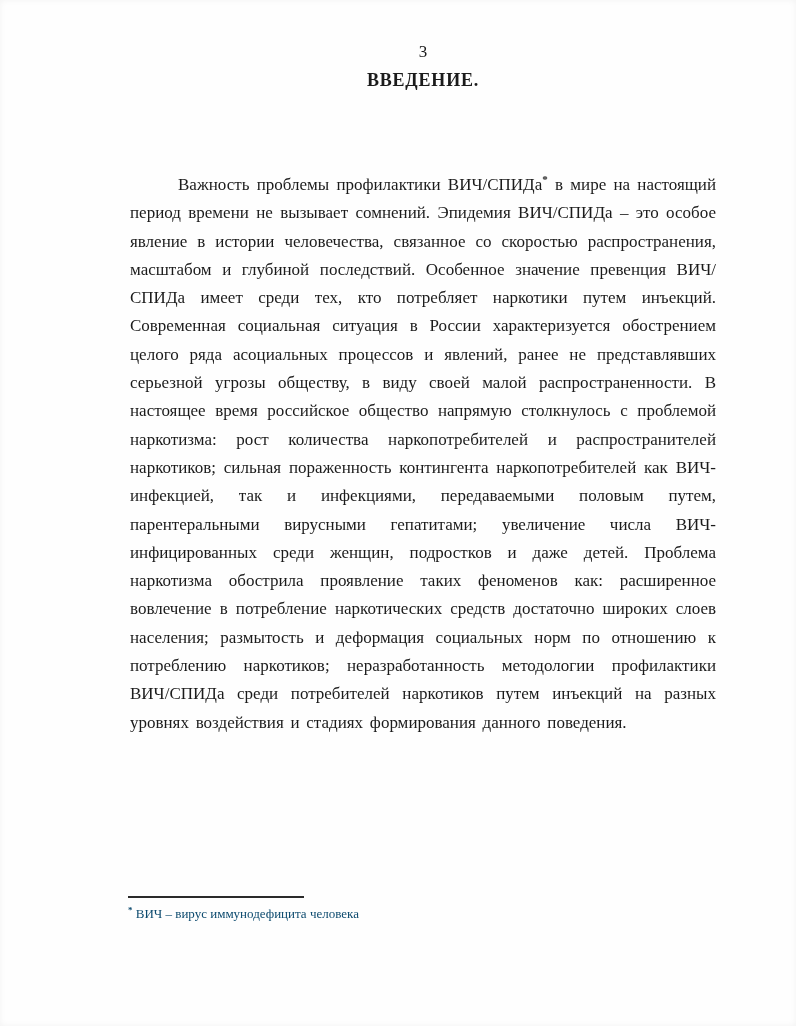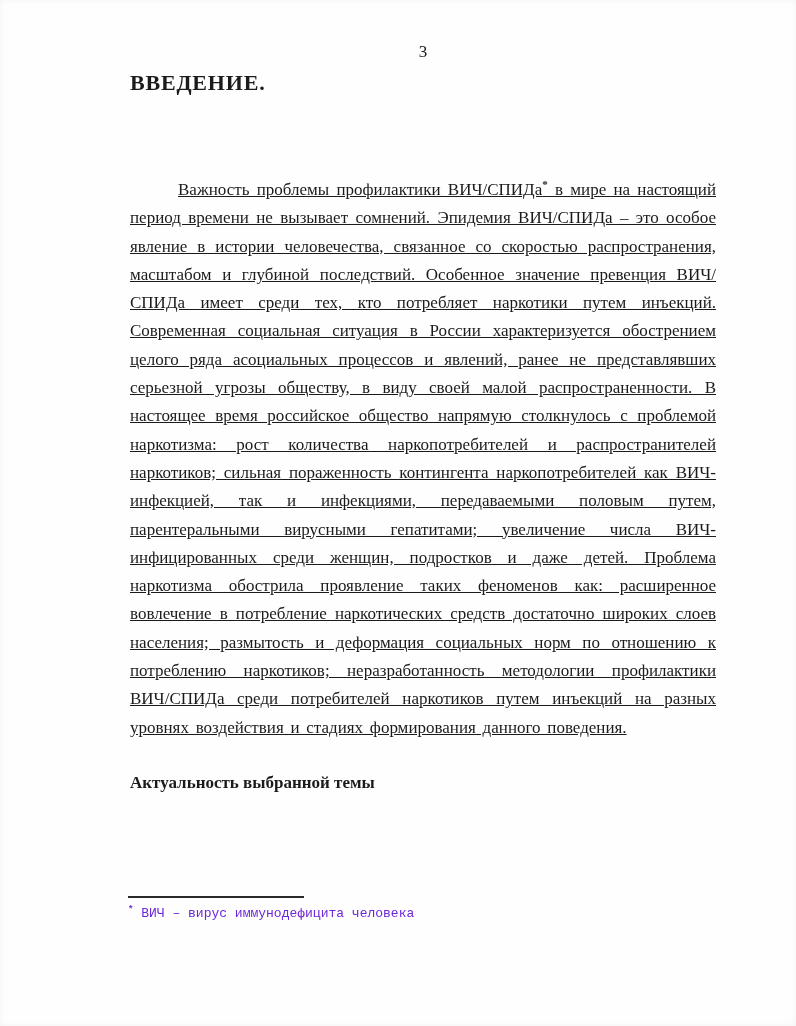--- a/index.html
+++ b/index.html
@@ -25,55 +25,55 @@
   }
   .page-num {
     margin: 0;
     padding-top: 42px;
     text-align: center;
     font-size: 17px;
     font-weight: normal;
   }
   .doc-title {
     margin: 8px 0 0 0;
-    font-size: 22px;
+    text-align: center;
+    font-size: 18px;
     font-weight: bold;
     letter-spacing: 0.8px;
   }
   .para {
     margin: 0;
     font-size: 17px;
     line-height: 28.3px;
     text-align: justify;
     word-spacing: 2.5px;
   }
   .para-indent { text-indent: 48px; }
-  .intro-para { margin-top: 80px; text-decoration: underline; }
+  .intro-para { margin-top: 80px; }
   .fn-ref {
     font-size: 11px;
     font-weight: bold;
     line-height: 0;
     vertical-align: super;
   }
   .section-heading {
     margin: 27px 0 0 0;
     font-size: 17px;
     font-weight: bold;
     line-height: 28.3px;
   }
   .section-para { margin-top: 2px; }
   .footnote {
     position: absolute;
     left: 128px;
     top: 896px;
     width: 500px;
     font-size: 13px;
     line-height: 18.5px;
-    color: #6d28d9;
-    font-family: Liberation Mono, monospace;
+    color: #0c4a6e;
   }
   .footnote-rule {
     width: 176px;
     height: 0;
     border-top: 2px solid #2a2a2a;
     margin-bottom: 7px;
   }
   .footnote-marker {
     font-size: 9px;
     font-weight: bold;
@@ -87,21 +87,20 @@
 
 <div class="sheet">
   <div class="content">
 
     <p class="page-num">3</p>
 
     <h1 class="doc-title">ВВЕДЕНИЕ.</h1>
 
     <p class="para para-indent intro-para"><span>Важность проблемы профилактики ВИЧ/СПИДа</span><sup class="fn-ref">*</sup><span> в мире на настоящий период времени не вызывает сомнений. Эпидемия ВИЧ/СПИДа – это особое явление в истории человечества, связанное со скоростью распространения, масштабом и глубиной последствий. Особенное значение превенция ВИЧ/СПИДа имеет среди тех, кто потребляет наркотики путем инъекций. Современная социальная ситуация в России характеризуется обострением целого ряда асоциальных процессов и явлений, ранее не представлявших серьезной угрозы обществу, в виду своей малой распространенности. В настоящее время российское общество напрямую столкнулось с проблемой наркотизма: рост количества наркопотребителей и распространителей наркотиков; сильная пораженность контингента наркопотребителей как ВИЧ-инфекцией, так и инфекциями, передаваемыми половым путем, парентеральными вирусными гепатитами; увеличение числа ВИЧ-инфицированных среди женщин, подростков и даже детей. Проблема наркотизма обострила проявление таких феноменов как: расширенное вовлечение в потребление наркотических средств достаточно широких слоев населения; размытость и деформация социальных норм по отношению к потреблению наркотиков; неразработанность методологии профилактики ВИЧ/СПИДа среди потребителей наркотиков путем инъекций на разных уровнях воздействия и стадиях формирования данного поведения.</span></p>
 
-    <h2 class="section-heading">Актуальность выбранной темы</h2>
 
   </div>
 
   <div class="footnote">
     <div class="footnote-rule"></div>
     <div class="footnote-line"><sup class="footnote-marker">*</sup> <span>ВИЧ – вирус иммунодефицита человека</span></div>
   </div>
 </div>
 
 </body></html>

